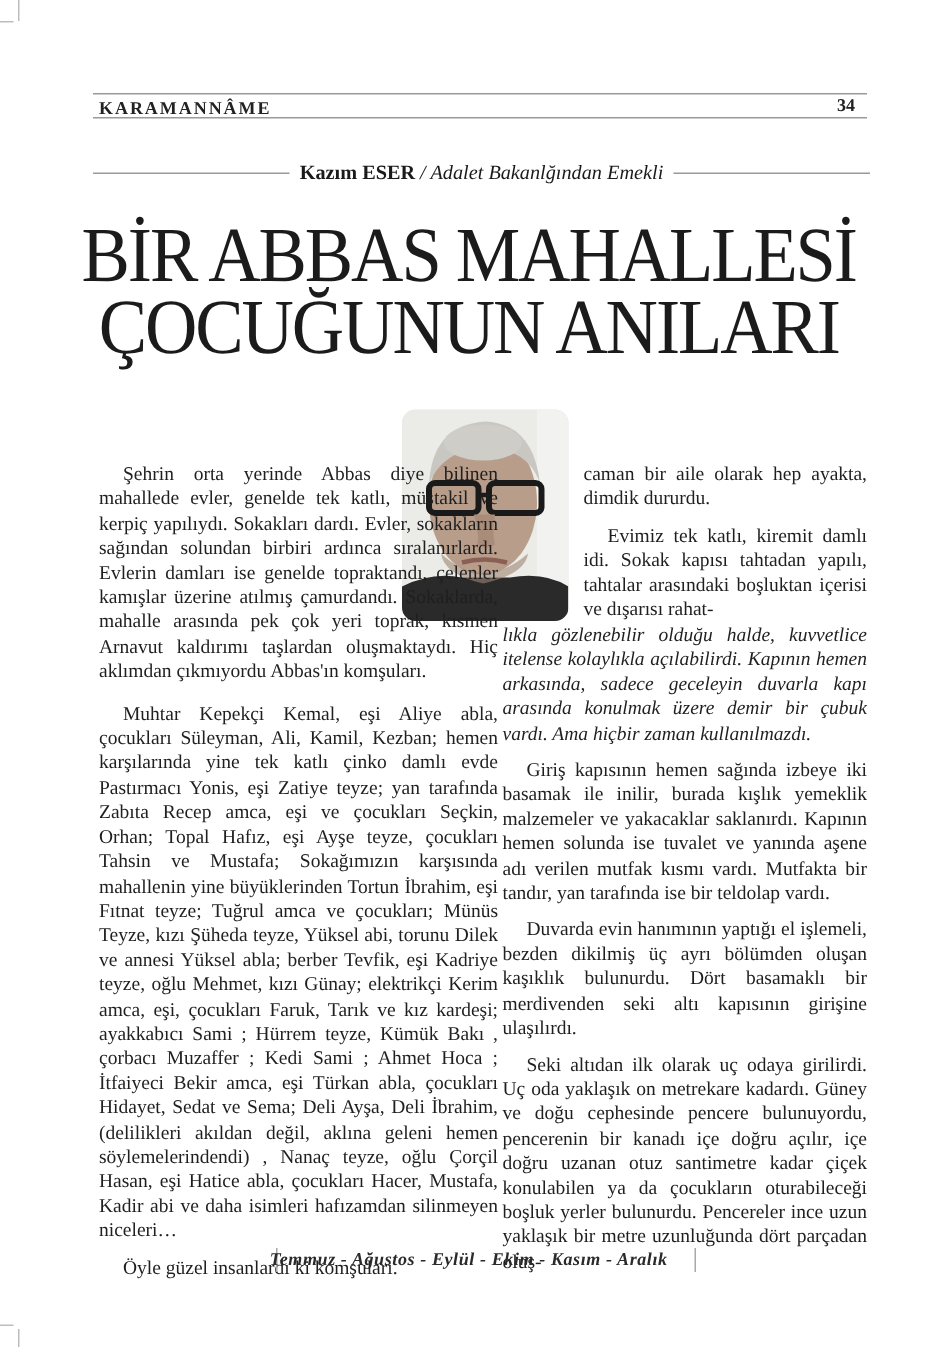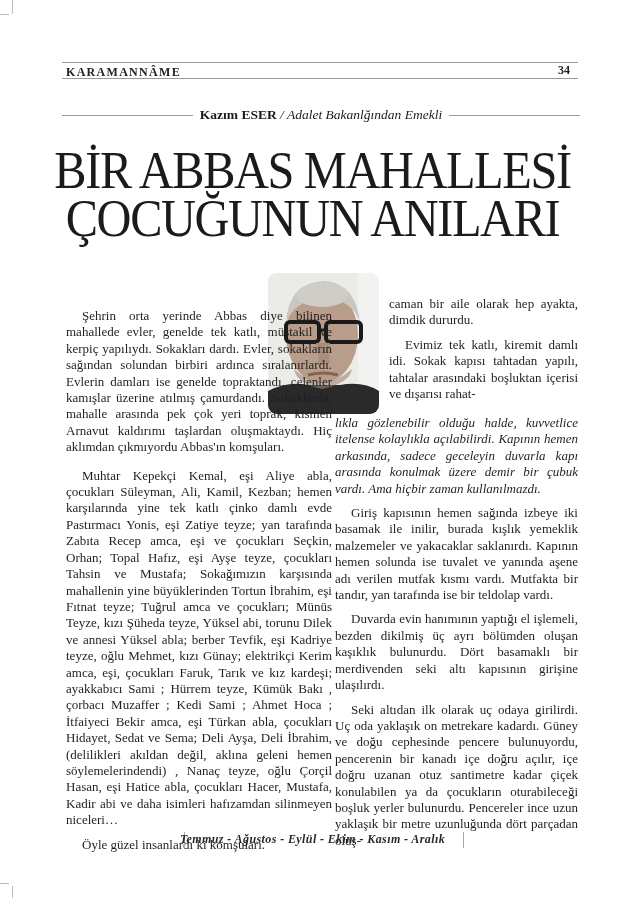--- a/index.html
+++ b/index.html
@@ -14,21 +14,21 @@
   .byline { padding: 0 7px; font-size: 13.5px; white-space: nowrap; color: #1a1a1a; }
   .byline b { font-weight: bold; }
   .byline i { font-style: italic; }
   .title { position: absolute; left: 0; width: 625px; text-align: center; font-family: "Liberation Serif", serif; font-size: 52px; line-height: 50px; letter-spacing: -1.5px; color: #1b1b1b; transform: scaleX(0.93); transform-origin: center; }
   .title1 { top: 146px; }
   .title2 { top: 194px; }
   .photo { position: absolute; left: 268px; top: 273px; width: 111px; height: 141px; border-radius: 9px; overflow: hidden; background: #e9e9e7; }
   .col { position: absolute; font-size: 13px; line-height: 16.4px; color: #1f1f1f; }
   .col p { margin: 0 0 8px 0; text-indent: 16px; text-align: justify; }
   .col-left { left: 66px; top: 308px; width: 266px; }
-  .col-right-a { left: 389px; top: 296px; width: 189px; }
+  .col-right-a { left: 389px; top: 308px; width: 189px; }
   .col-right-b { left: 335px; top: 415px; width: 243px; }
   .footer { position: absolute; left: 0; top: 832px; width: 625px; text-align: center; font-family: "Liberation Serif", serif; font-style: italic; font-weight: bold; font-size: 12px; letter-spacing: 0.4px; color: #2a2a2a; }
   .footer-bar-l { position: absolute; left: 184px; top: 832px; width: 1px; height: 16px; background: #a8a8a8; }
   .footer-bar-r { position: absolute; left: 463px; top: 832px; width: 1px; height: 16px; background: #a8a8a8; }
 </style>
 </head>
 <body>
 
 <div class="crop" style="left:12px;top:0;width:1px;height:14px;"></div>
 <div class="crop" style="left:0;top:14px;width:9px;height:1px;"></div>

